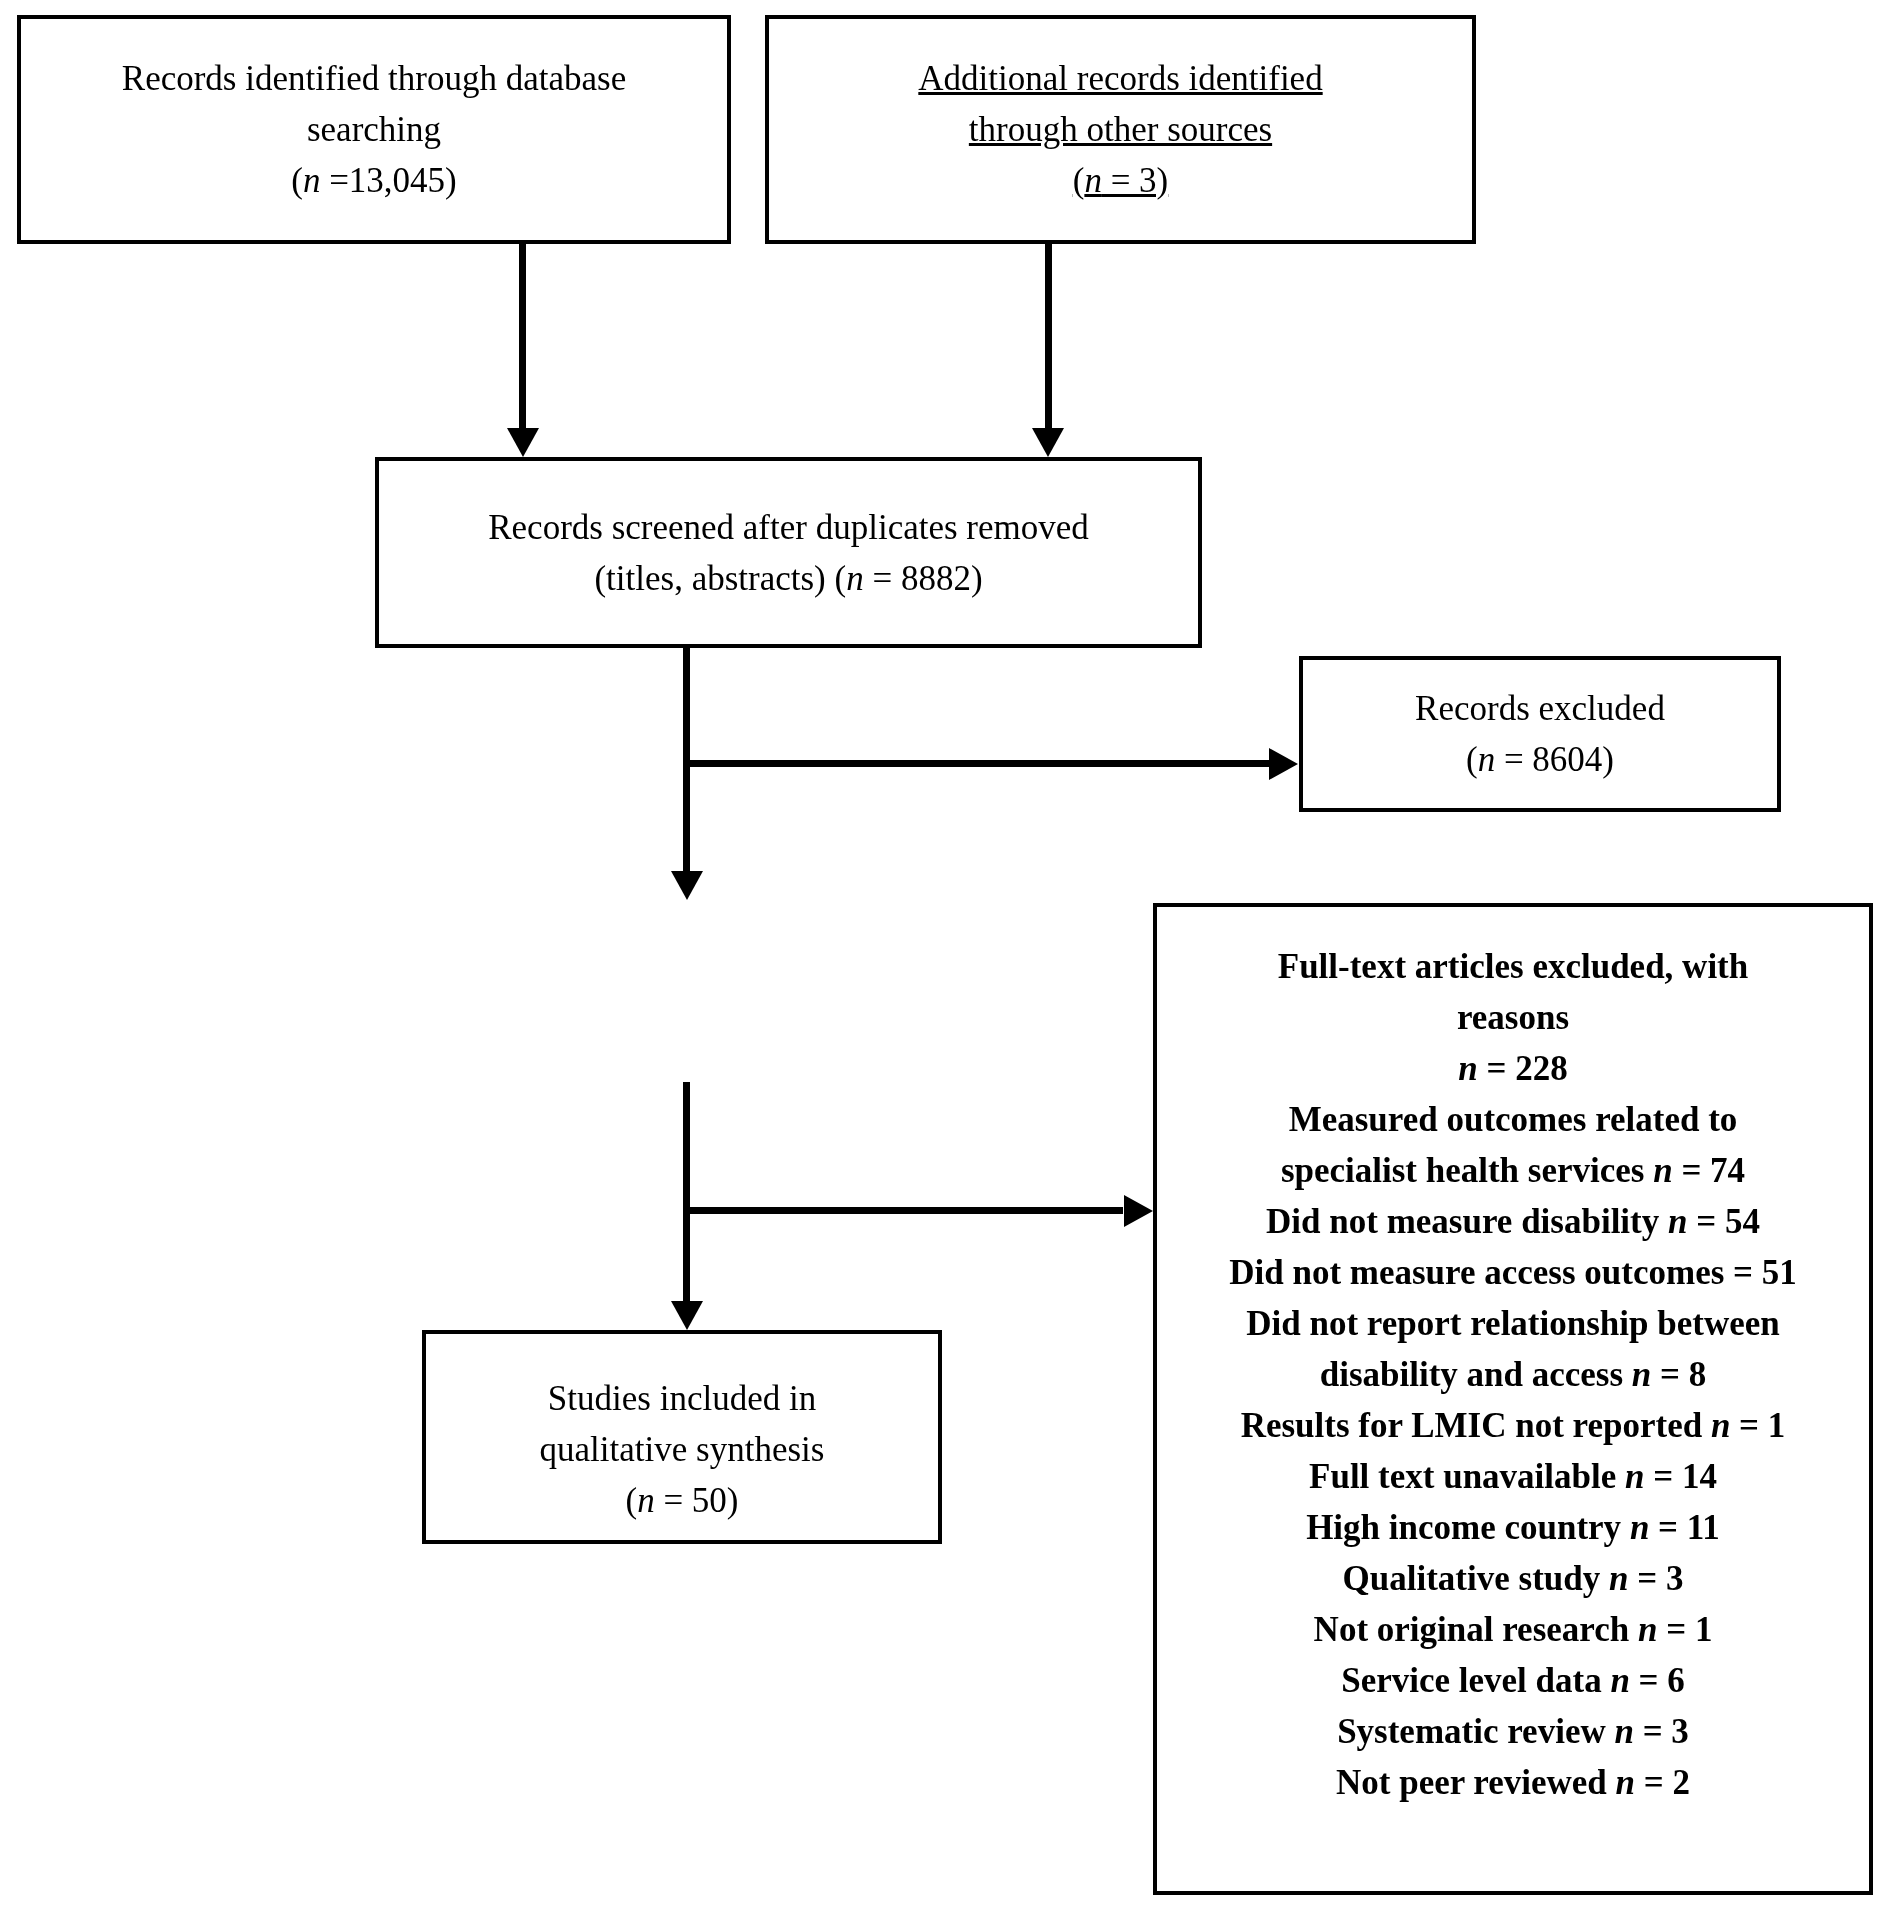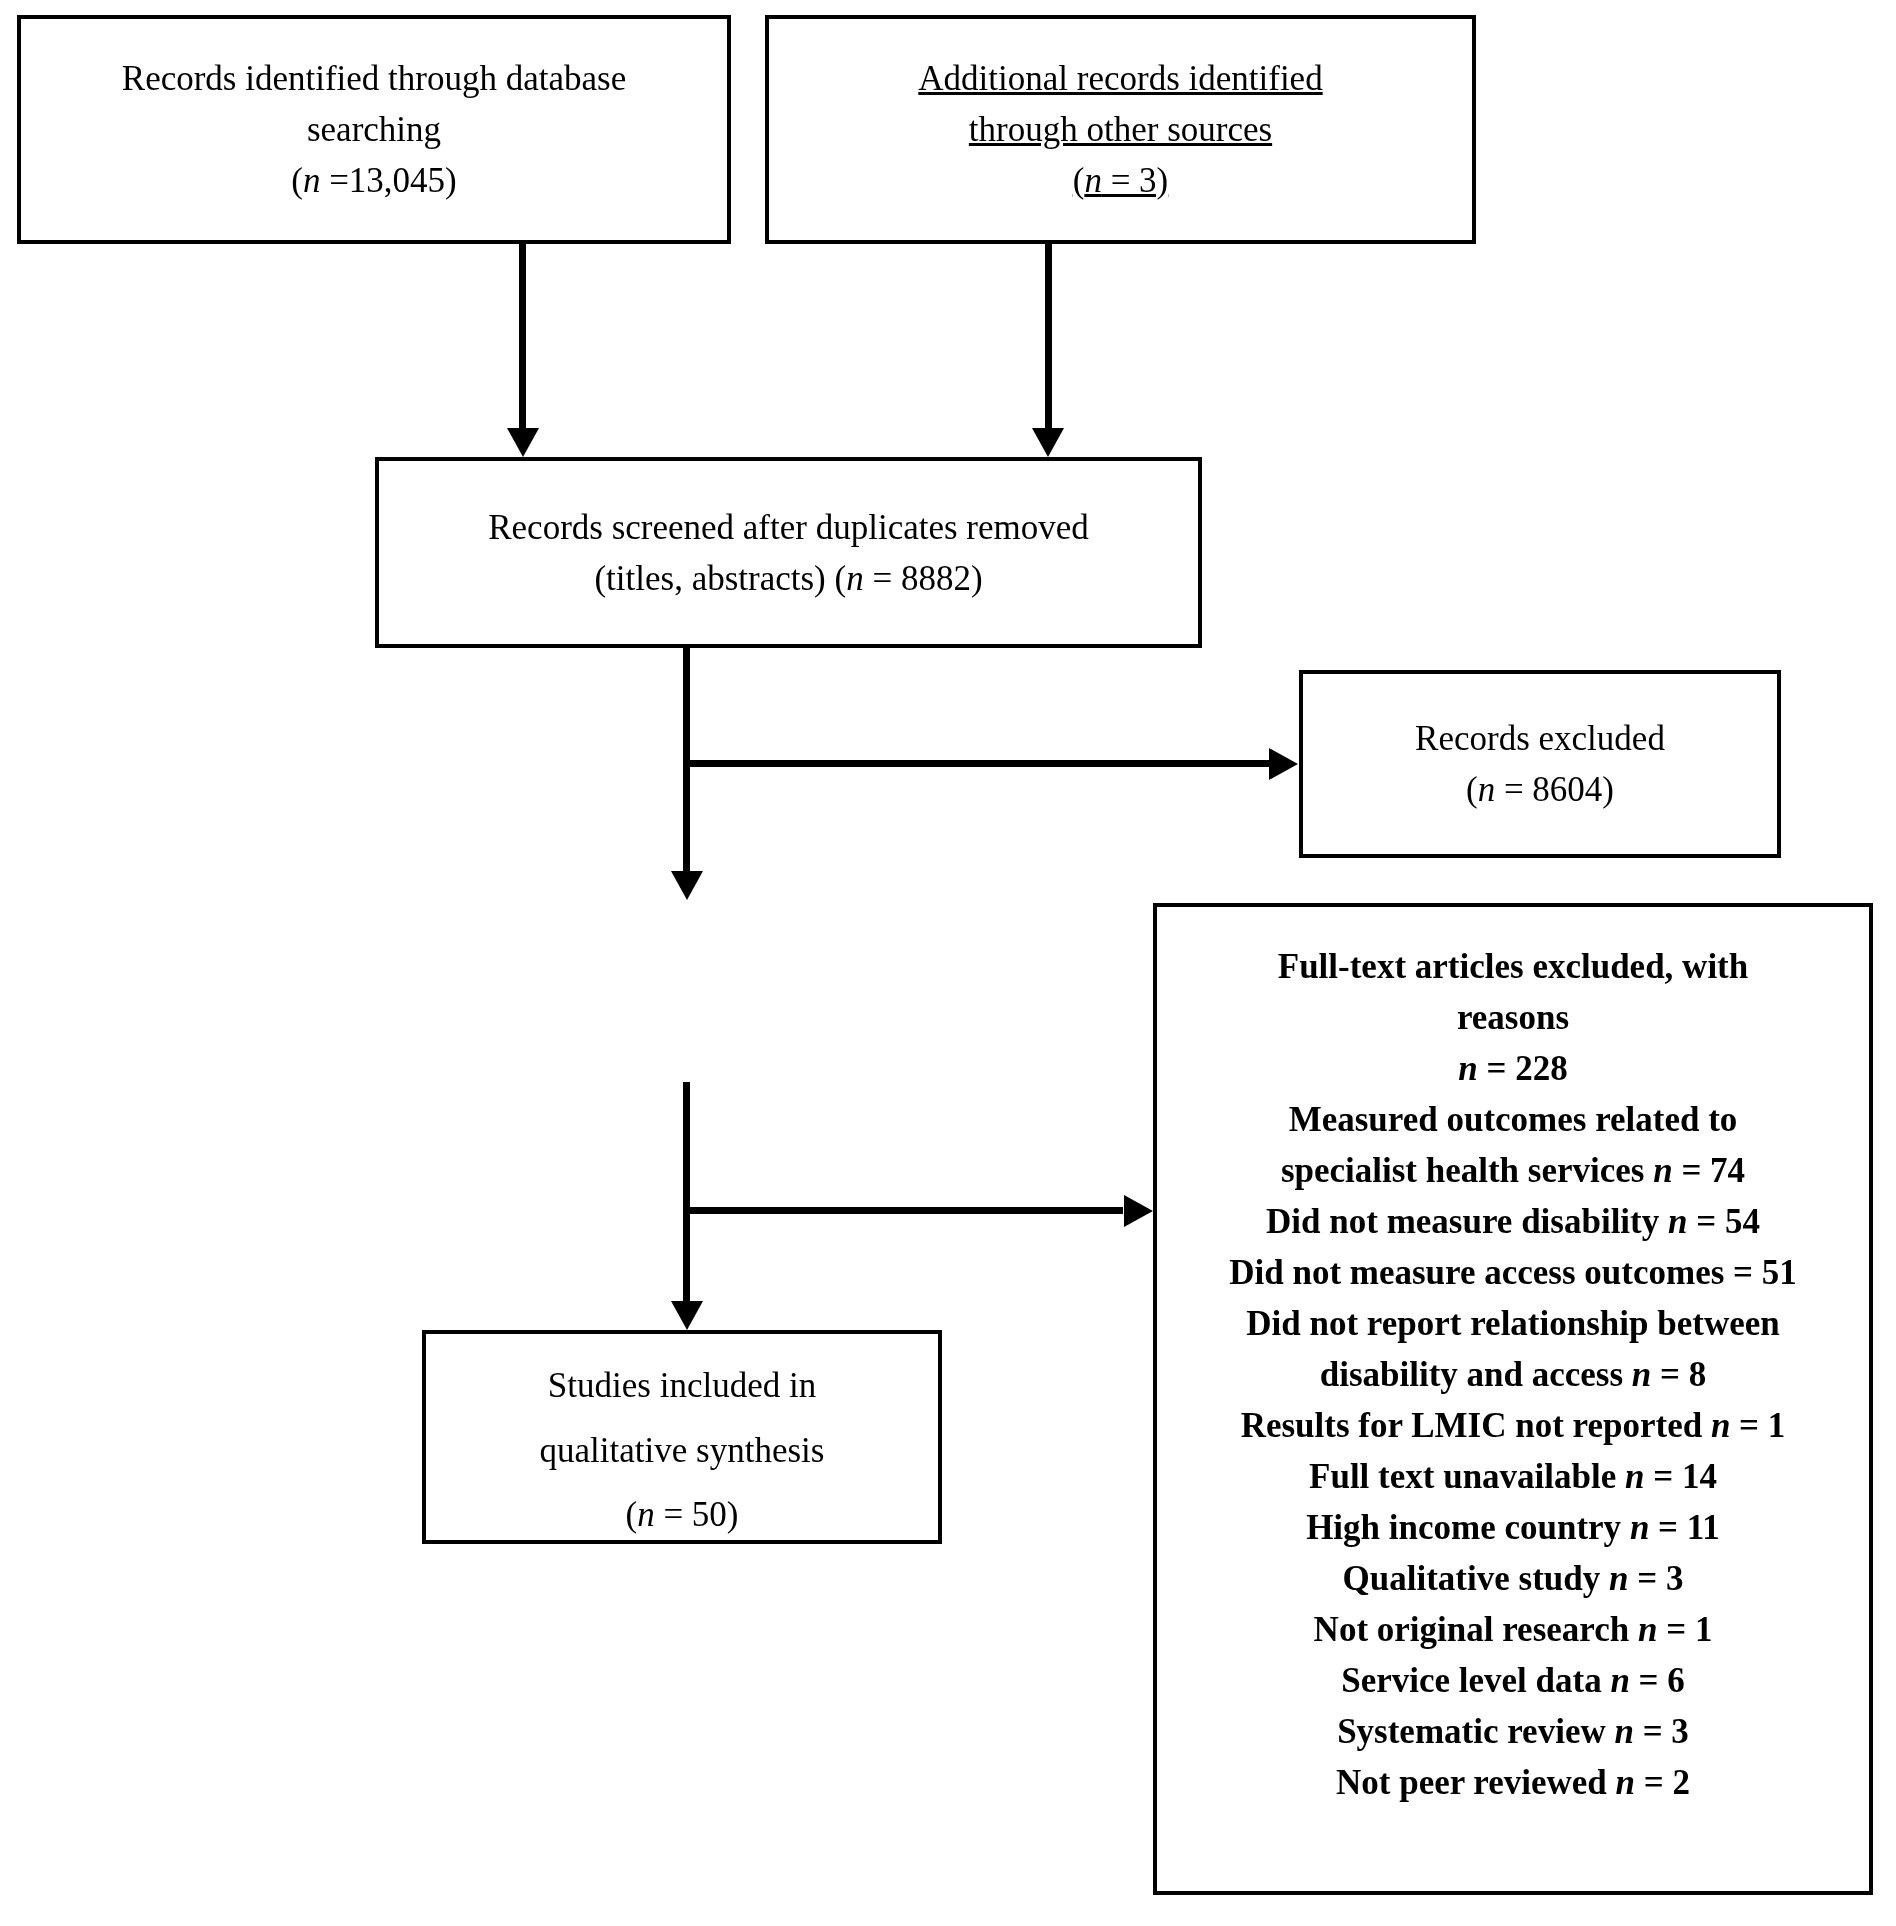--- a/index.html
+++ b/index.html
@@ -47,26 +47,26 @@
     width: 0; height: 0;
     border-top: 16px solid transparent;
     border-bottom: 16px solid transparent;
     border-left: 29px solid #000000;
   }
 
   
   #b1 { left: 17px;   top: 14.6px;   width: 714px; height: 229px; }
   #b2 { left: 765px; top: 14.6px;   width: 711px; height: 229px; text-decoration: underline; }
   #b3 { left: 375px;  top: 457px;  width: 827px; height: 191px; }
-  #b4 { left: 1299px; top: 670px; width: 482px;  height: 188px; }
+  #b4 { left: 1299px; top: 656px; width: 482px;  height: 156px; }
   #b5 { left: 405px;  top: 900px; width: 575px;  height: 182px; }
   #b6 { left: 1153px; top: 903px; width: 720px; height: 992px;
         justify-content: flex-start; padding-top: 34px; font-weight: bold; }
   #b7 { left: 422px;  top: 1330px; width: 520px;  height: 214px;
-        justify-content: space-between; padding-top: 26px; }
+        justify-content: flex-start; padding-top: 39px; }
 
   
   #s1 { left: 519px;  top: 243px;  width: 7.3px;  height: 188px; }
   #s2 { left: 1045px; top: 243px;  width: 7.3px;  height: 188px; }
   #s3 { left: 683px; top: 648px; width: 7.3px;  height: 226px; }
   #s4 { left: 683px; top: 1082px; width: 7.3px;  height: 223px; }
   #h1 { left: 683px; top: 760px; width: 586px; height: 7.3px; }
   #h2 { left: 683px; top: 1207px; width: 440px; height: 7.3px; }
 
   

